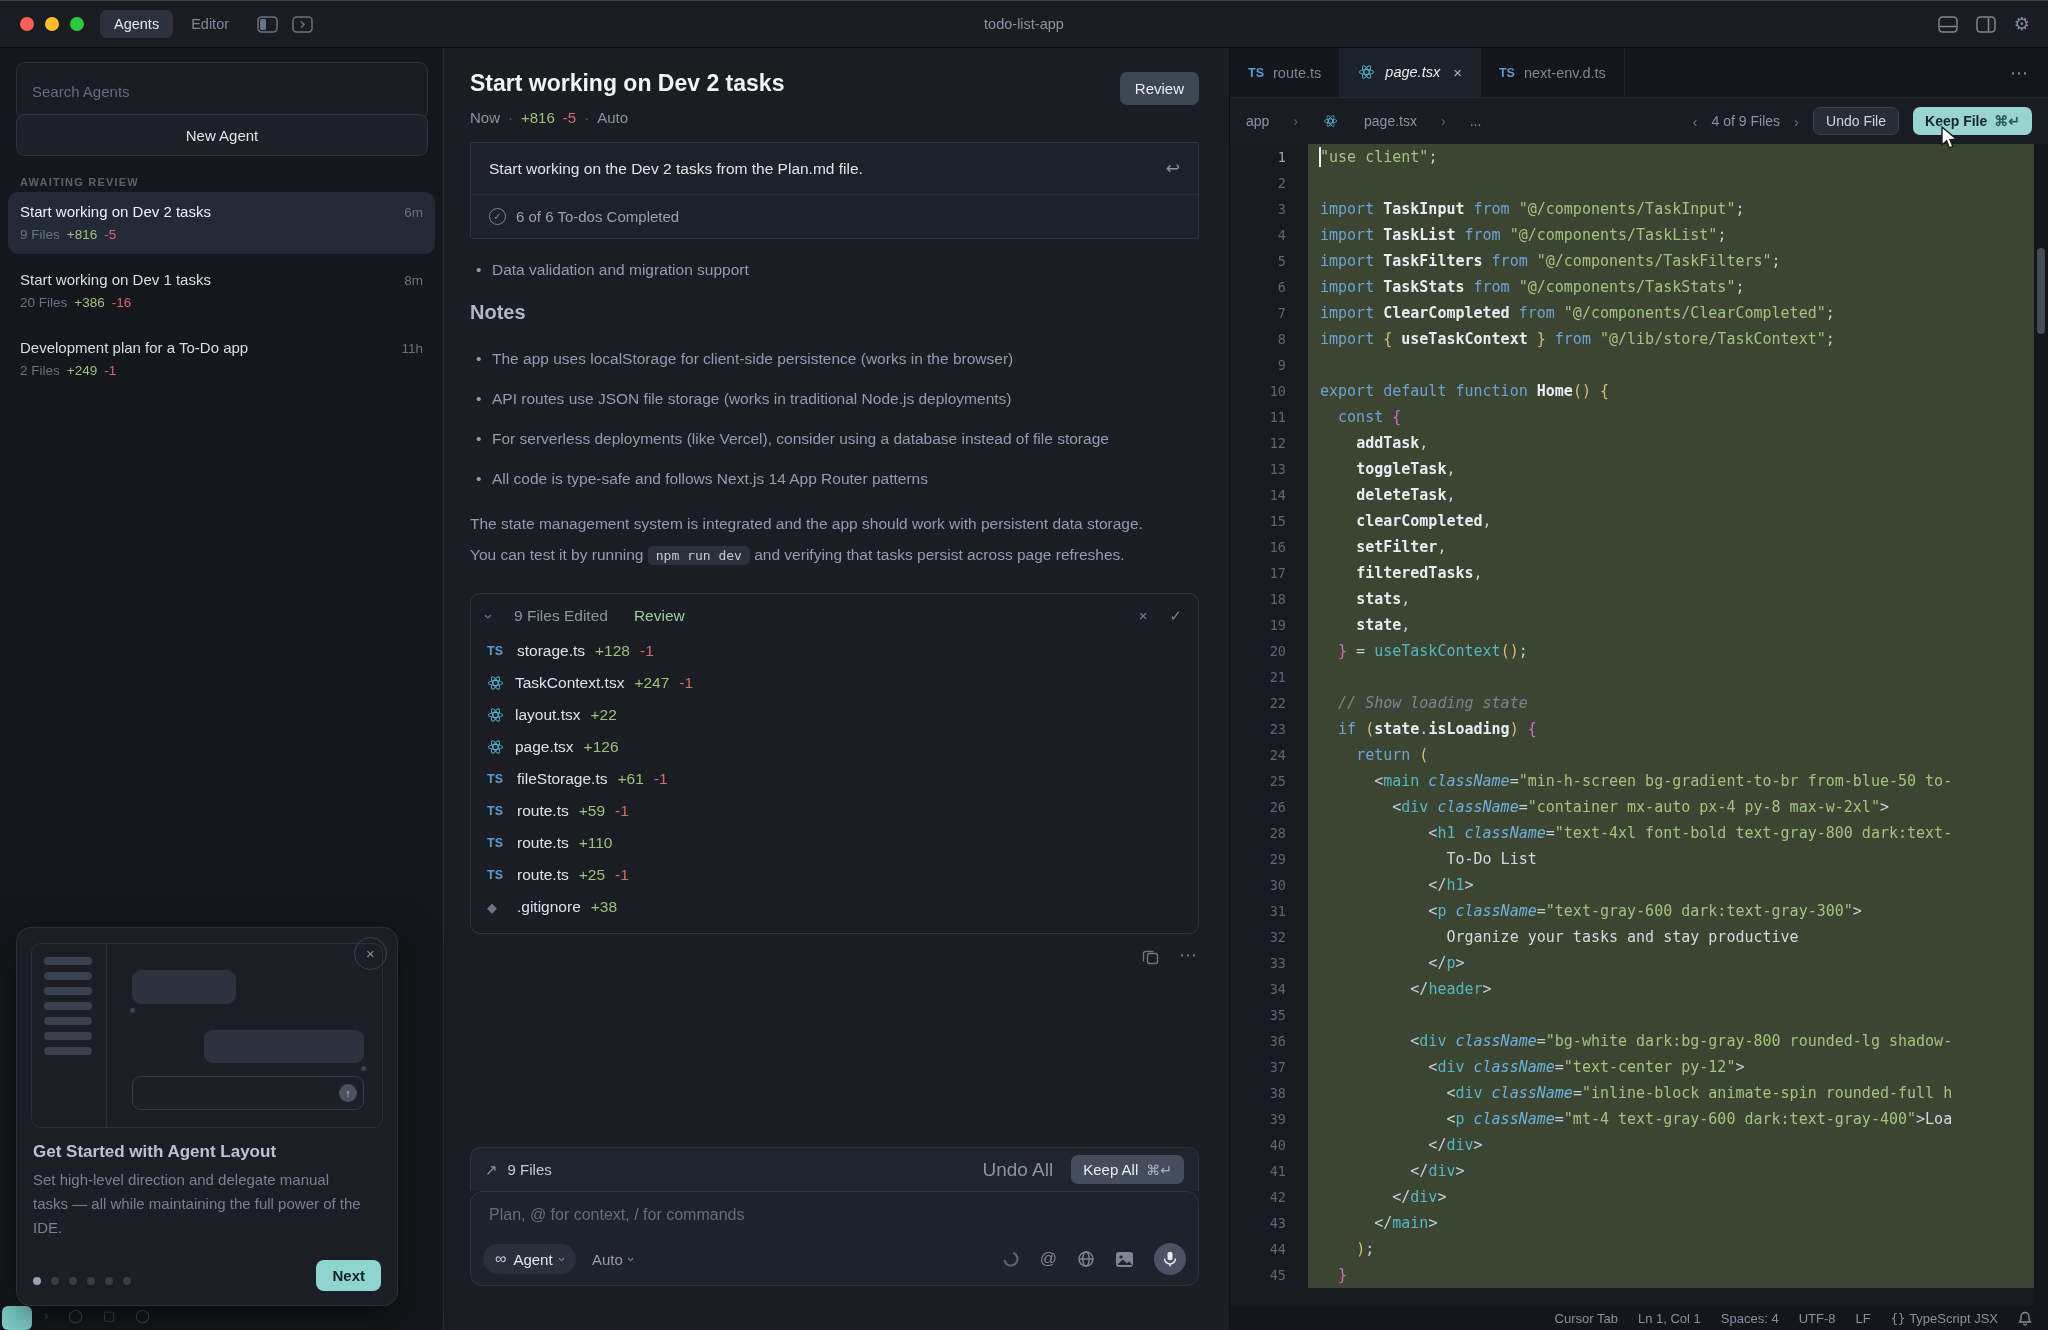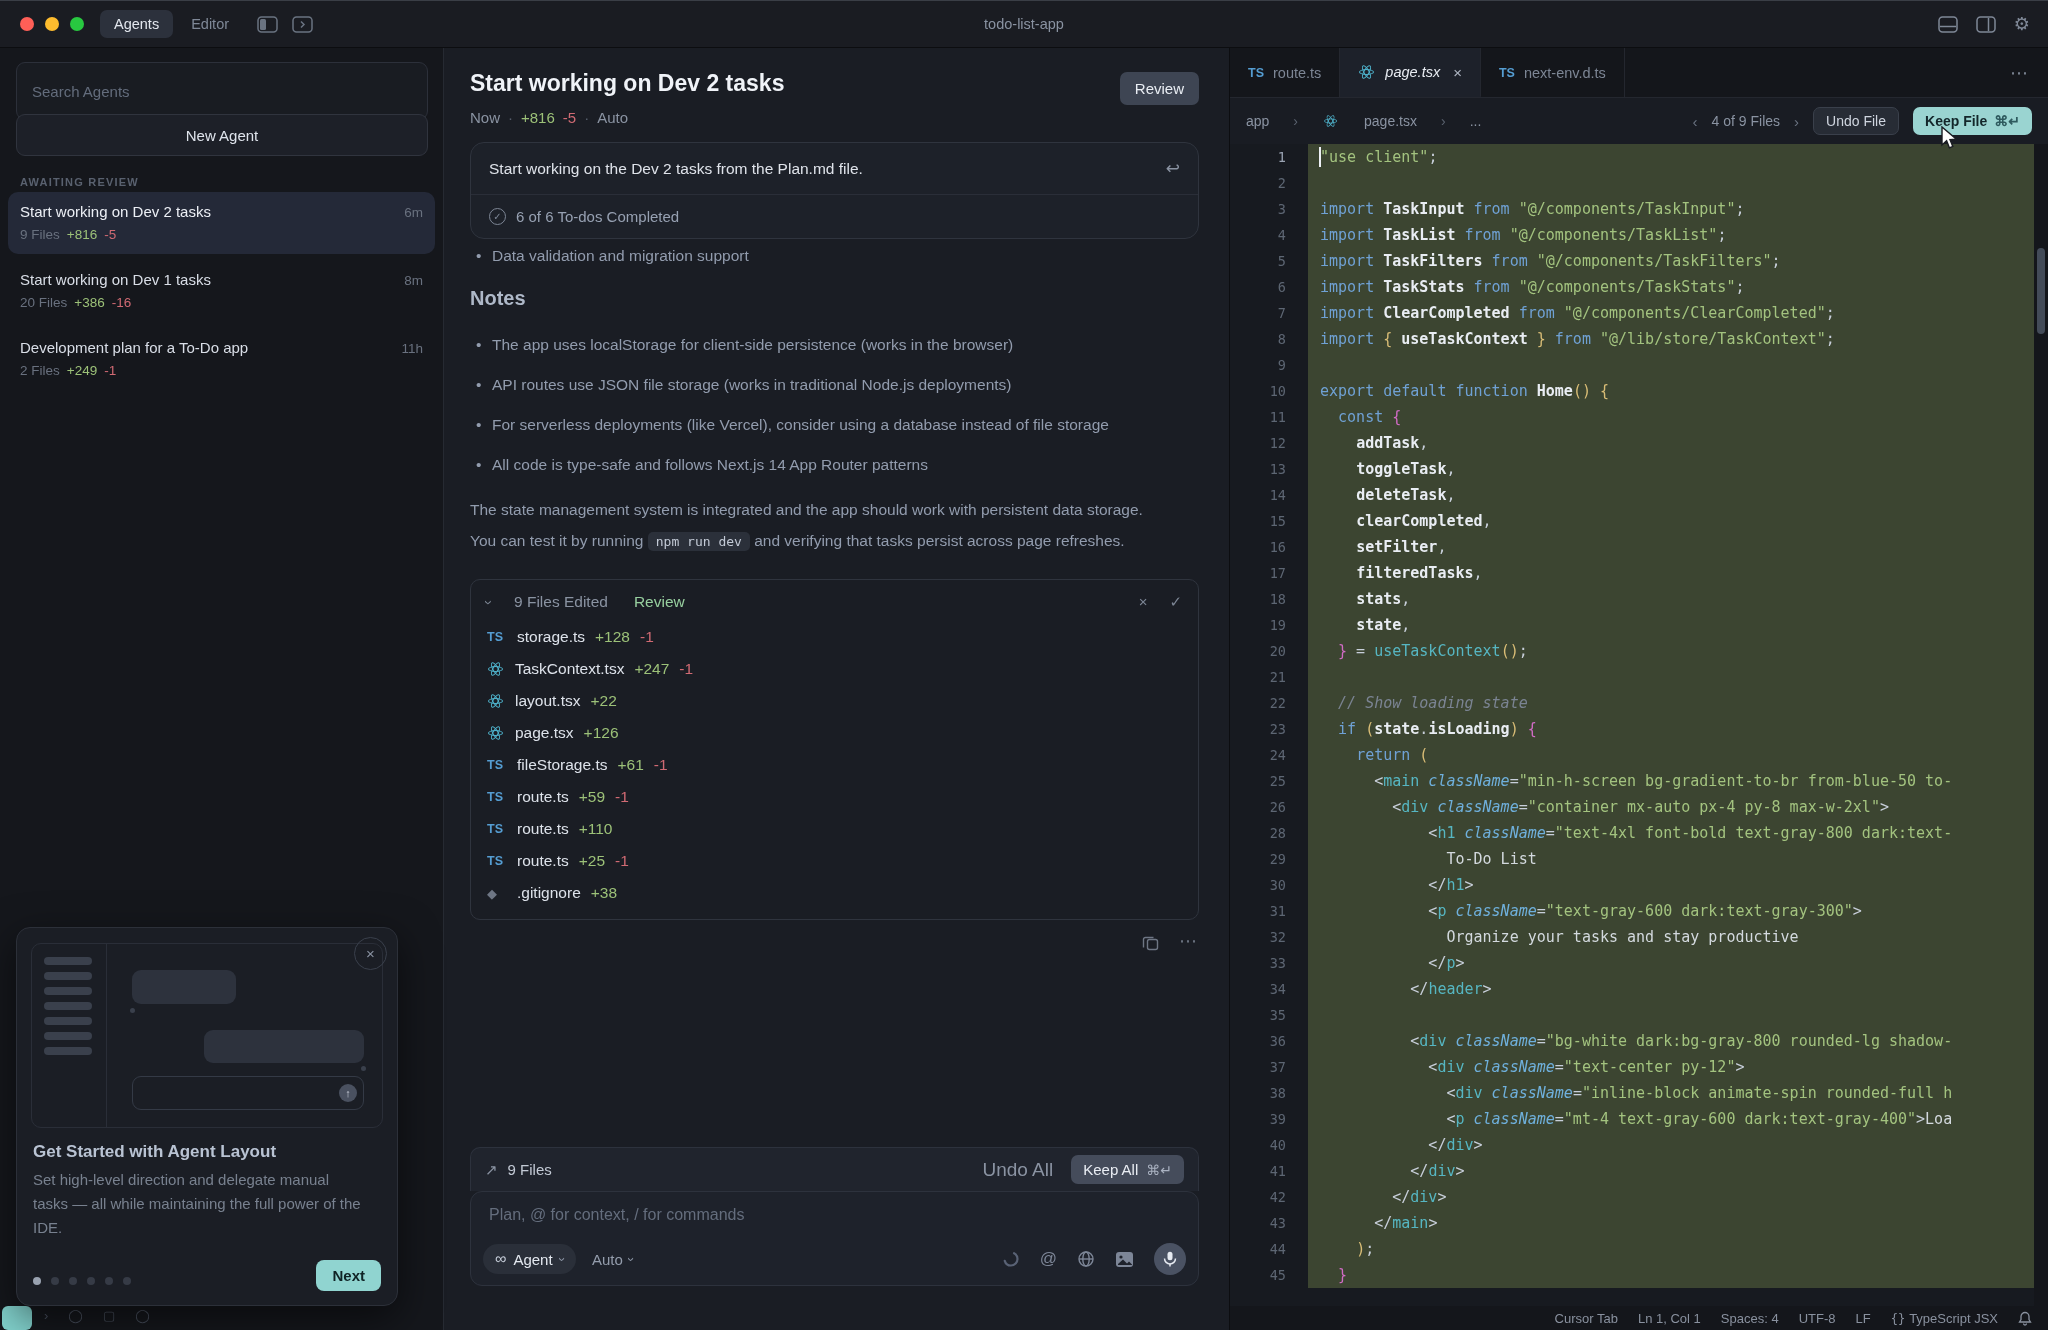--- a/index.html
+++ b/index.html
@@ -51,21 +51,21 @@
 
   
   .agent-panel{position:absolute;left:444px;top:48px;width:785px;bottom:0;background:var(--panel);}
   .ap-content{position:absolute;left:26px;right:30px;top:22px;bottom:196px;overflow:hidden;}
   .ap-title{font-size:23px;font-weight:700;color:#f0f3f8;margin:0 0 12px;}
   .review-btn{position:absolute;right:30px;top:24px;background:#3e4553;border-radius:7px;color:#e9edf3;
     font-size:15px;padding:8px 15px;}
   .ap-meta{font-size:15px;color:#8a93a2;display:flex;gap:8px;align-items:flex-start;margin-bottom:16px;}
   .ap-meta .dot{color:#565e6c;}
   .m-add{color:var(--green);} .m-rem{color:var(--red);}
-  .task-card{border:1px solid var(--cardborder);border-radius:14px;background:#1d2129;margin-bottom:8px;}
+  .task-card{border:1px solid var(--cardborder);border-radius:2px;background:#1d2129;margin-bottom:22px;}
   .tc-row1{display:flex;justify-content:space-between;align-items:center;padding:15px 18px;
     font-size:15.5px;color:#dfe3ea;border-bottom:1px solid #2a2e38;}
   .undo-arrow{color:#8a93a2;font-size:17px;}
   .tc-row2{display:flex;align-items:center;gap:10px;padding:13px 18px;font-size:15px;color:#97a1b2;}
   .circle-check{width:17px;height:17px;border:1.4px solid #7d8695;border-radius:50%;display:inline-flex;
     align-items:center;justify-content:center;font-size:10px;color:#7d8695;flex:none;}
   .bullet-line{font-size:15.5px;color:#929cae;margin:0 0 6px;padding-left:22px;position:relative;}
   .bullet-line::before{content:"•";position:absolute;left:6px;color:#929cae;}
   .notes-h{font-size:20px;font-weight:700;color:#aeb8c8;margin:22px 0 20px;}
   .notes-list{list-style:none;margin:0;padding:0;}

